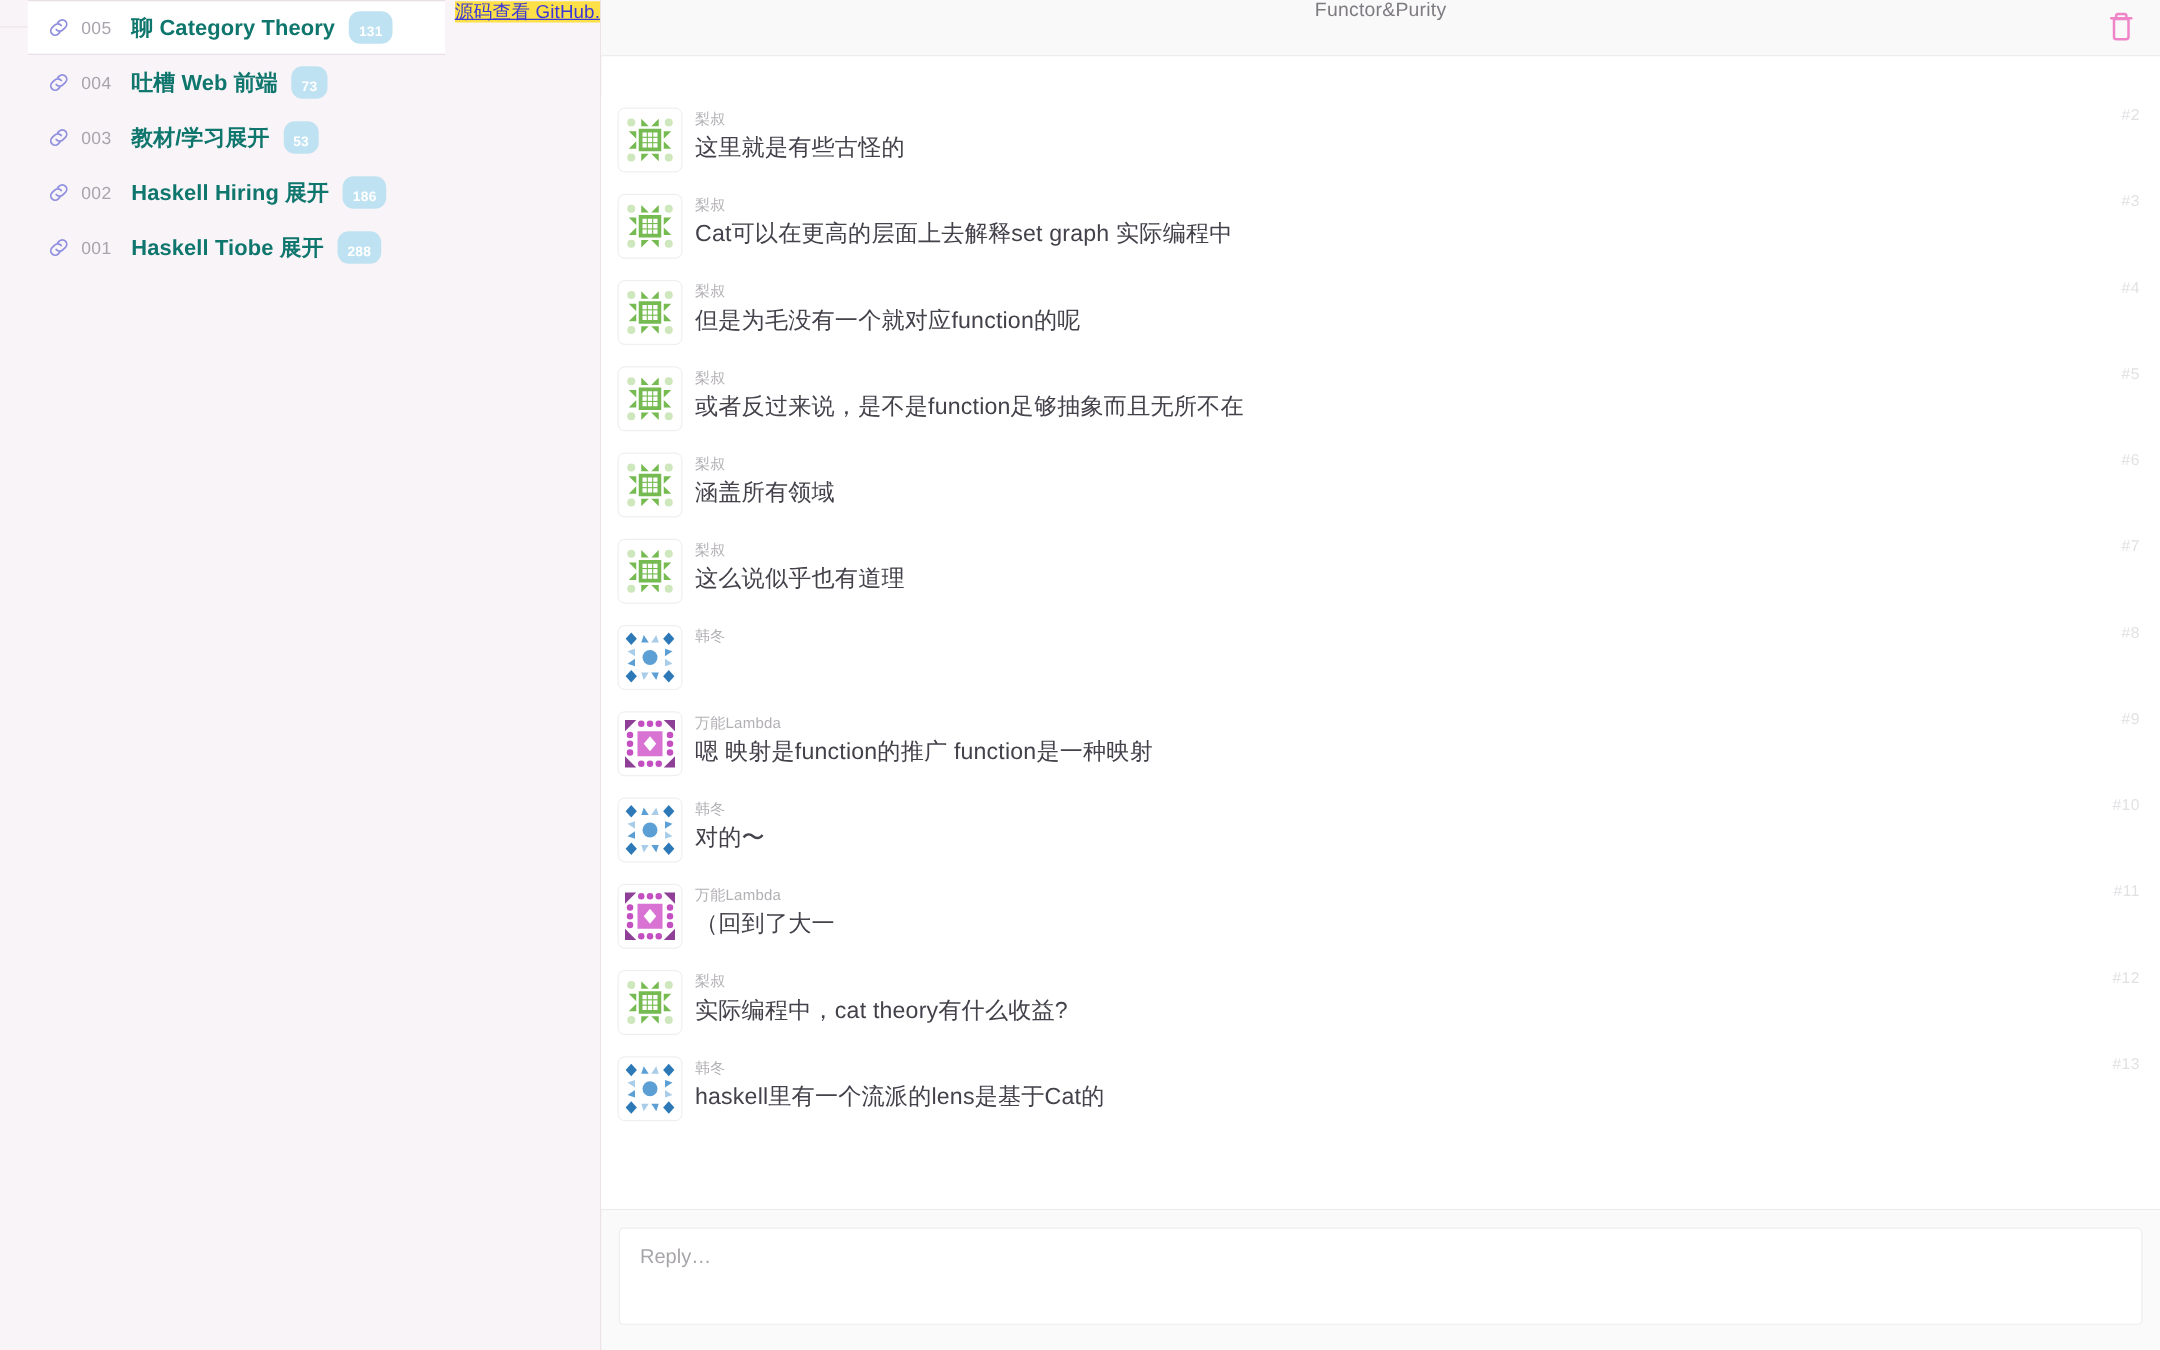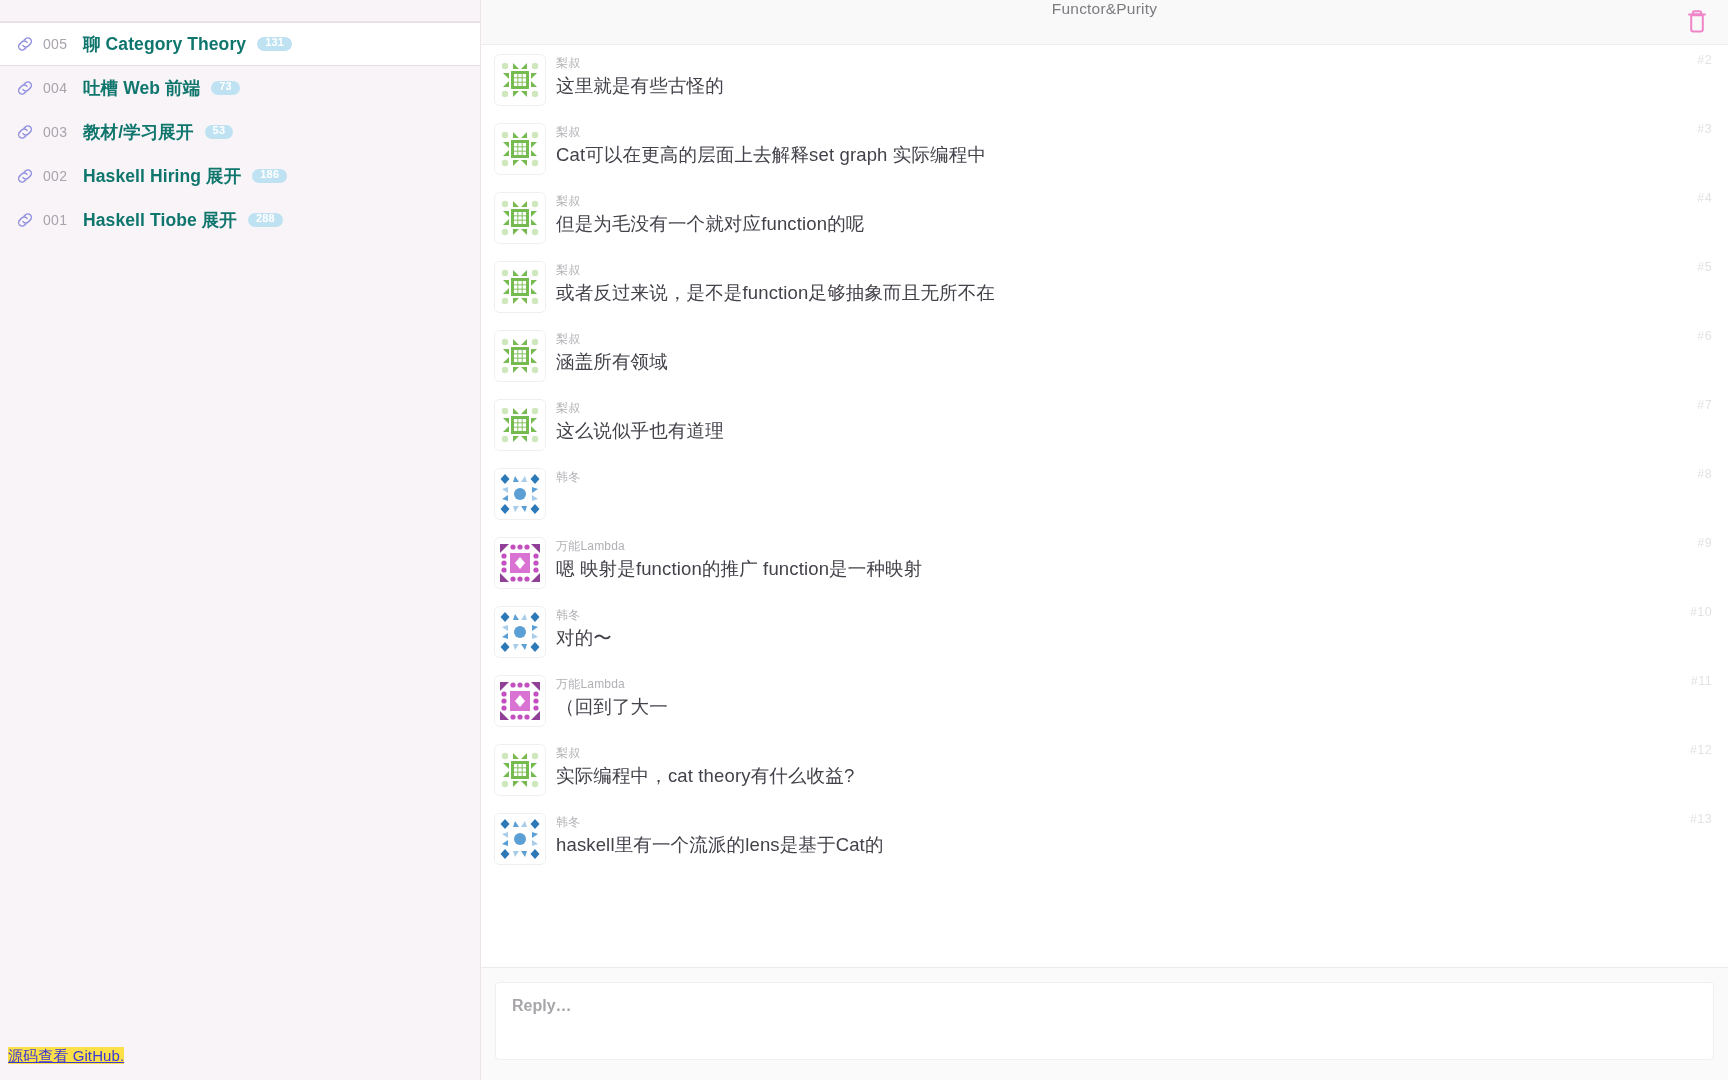--- a/index.html
+++ b/index.html
@@ -18,21 +18,21 @@
     height: 1080px;
   }
 
   
   .sidebar {
     width: 481px;
     height: 1080px;
     background: #f9f4f7;
     border-right: 1px solid #ece3e9;
     display: flex;
-    flex-direction: column;
+    flex-direction: row;
     position: relative;
     flex: 0 0 481px;
   }
 
   .sidebar-top-pad {
     height: 22px;
     flex: 0 0 22px;
     background: #f9f4f7;
     border-bottom: 1px solid #eee2ea;
   }
@@ -86,21 +86,21 @@
     letter-spacing: 0.1px;
   }
 
   .thread-badge {
     margin-left: 11px;
     background: #bfe2f2;
     color: #ffffff;
     font-size: 11px;
     font-weight: 600;
     border-radius: 9px;
-    padding: 0 8px 3px 8px;
+    padding: 12px 8px 3px 8px;
     line-height: 1;
     letter-spacing: 0.2px;
   }
 
   .sidebar-footer {
     flex: 0 0 auto;
     padding: 0 0 14px 8px;
     background: #f9f4f7;
   }
   .sidebar-footer a {
@@ -154,20 +154,21 @@
     border: none;
   }
 
   
   .messages {
     flex: 1 1 auto;
     overflow: hidden;
     background: #ffffff;
     padding-top: 0px;
     position: relative;
+    margin-top: 32px;
   }
 
   .msg {
     display: flex;
     align-items: flex-start;
     padding: 9px 62px 9px 14px;
     position: relative;
     min-height: 63px;
   }
 
@@ -229,21 +230,20 @@
     height: 100%;
     background: #ffffff;
     border: 1px solid #f0eef0;
     border-radius: 4px;
     padding: 14px 16px;
     font-size: 16px;
     color: #4c1d95;
     font-family: "Liberation Sans", "DejaVu Sans", sans-serif;
     resize: none;
     outline: none;
-    font-weight: bold;
   }
   .reply-input::placeholder { color: #a8a5aa; }
 </style>
 </head>
 <body>
 
 <div class="app">
 
   <aside class="sidebar">
     <div class="sidebar-top-pad"></div>

